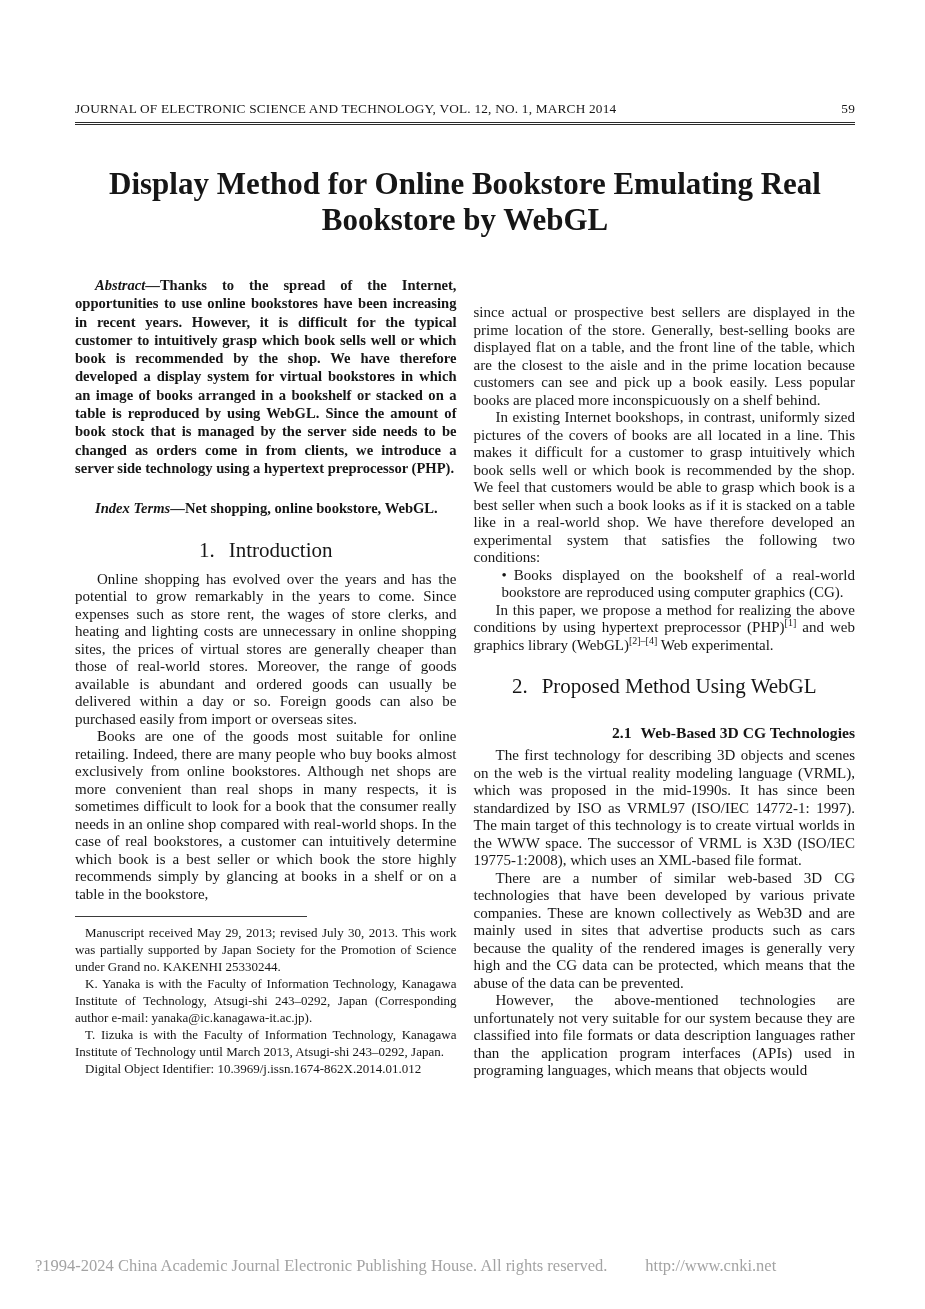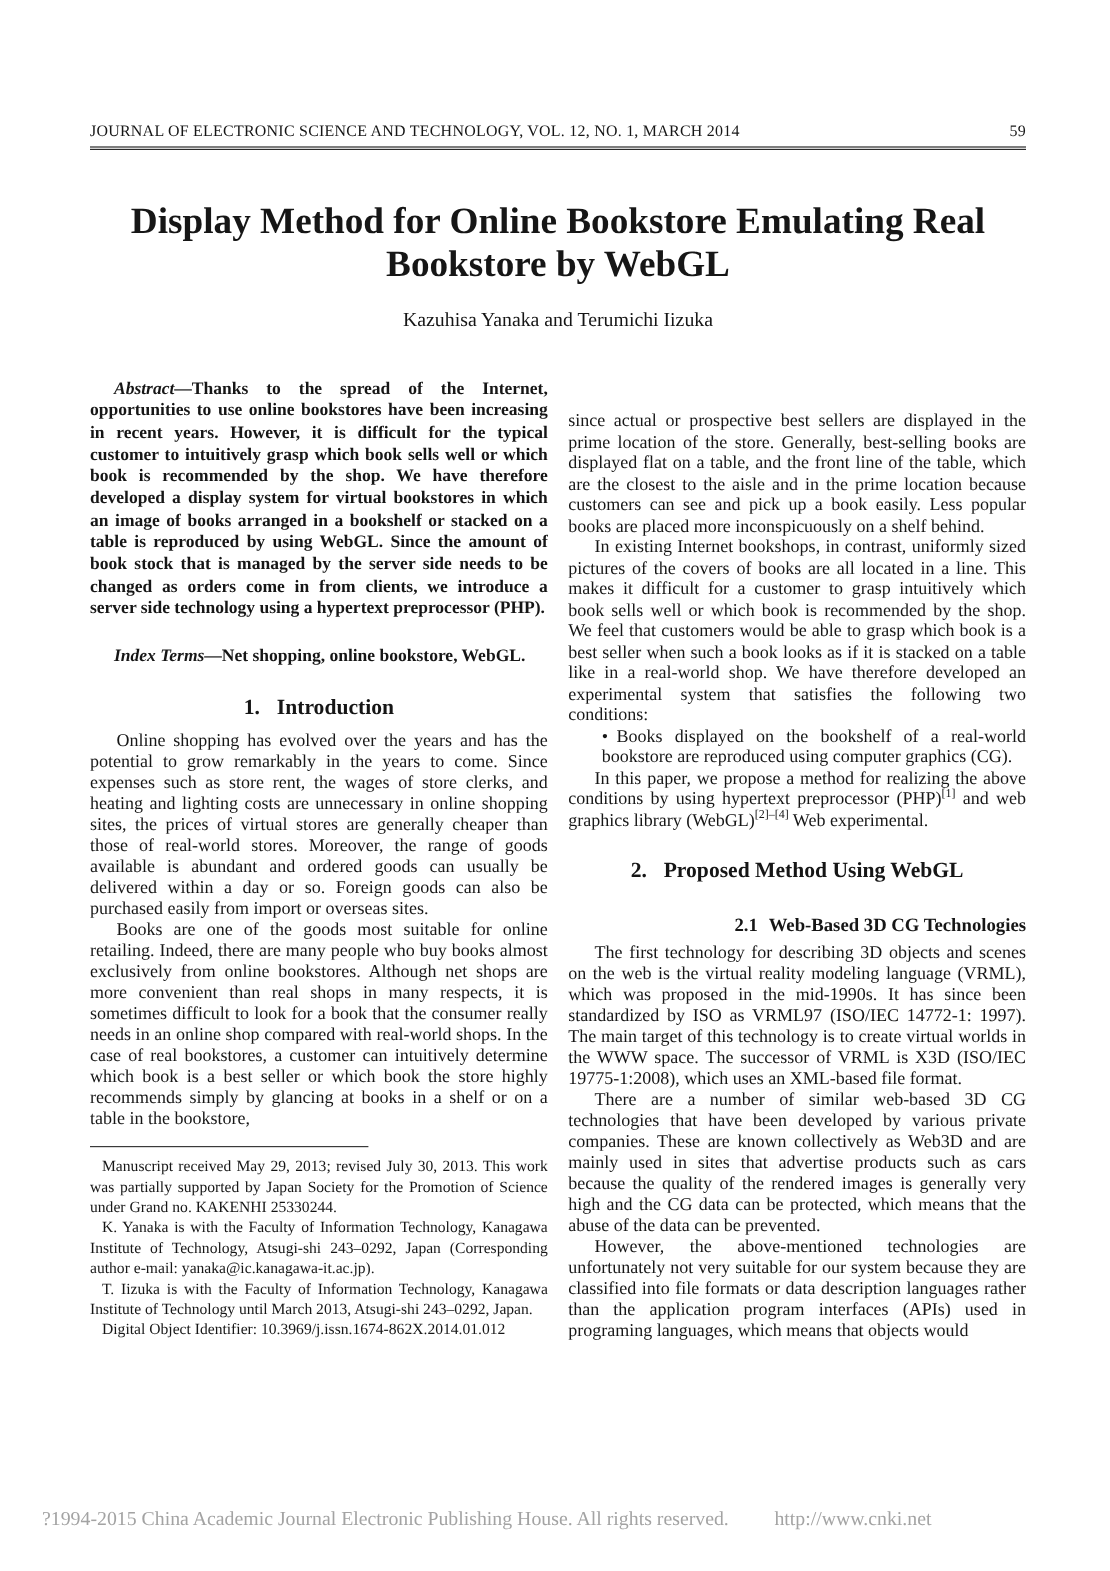--- a/index.html
+++ b/index.html
@@ -41,22 +41,22 @@
   .col { width: 381.5px; text-align: justify; font-size: 15px; line-height: 17.5px; }
 
   .abstract, .index-terms {
     font-weight: bold; font-size: 14.6px; line-height: 18.3px;
     margin: 0; text-indent: 20px;
   }
   .index-terms { margin-top: 22px; }
   .lead-label { font-style: italic; }
 
   h2.sec {
-    text-align: center; font-size: 18px; line-height: 26px;
-    margin: 19px 0 8px; font-weight: bold; text-indent: 0;
+    text-align: center; font-size: 21px; line-height: 26px;
+    margin: 19px 0 8px; font-weight: normal; text-indent: 0;
   }
   h2.sec .sec-num { margin-right: 14px; }
   h3.subsec {
     font-size: 15.6px; line-height: 19px; margin: 24px 0 5px;
     font-weight: bold; text-align: right; text-indent: 0;
   }
   h3.subsec .sec-num { margin-right: 9px; }
 
   p.body-para { margin: 0; text-indent: 22px; }
   p.noindent { text-indent: 0; margin-top: 28px; }
@@ -83,21 +83,20 @@
 
 <div class="page">
 
   <div class="running-head">
     <span>JOURNAL OF ELECTRONIC SCIENCE AND TECHNOLOGY, VOL. 12, NO. 1, MARCH 2014</span>
     <span>59</span>
   </div>
   <div class="head-rule"></div>
 
   <div class="paper-title">Display Method for Online Bookstore Emulating Real Bookstore by WebGL</div>
-  <div class="authors">Kazuhisa Yanaka and Terumichi Iizuka</div>
 
   <div class="columns">
 
     <div class="col">
       <p class="abstract"><span class="lead-label">Abstract</span><span>—Thanks to the spread of the Internet, opportunities to use online bookstores have been increasing in recent years. However, it is difficult for the typical customer to intuitively grasp which book sells well or which book is recommended by the shop. We have therefore developed a display system for virtual bookstores in which an image of books arranged in a bookshelf or stacked on a table is reproduced by using WebGL. Since the amount of book stock that is managed by the server side needs to be changed as orders come in from clients, we introduce a server side technology using a hypertext preprocessor (PHP).</span></p>
 
       <p class="index-terms"><span class="lead-label">Index Terms</span><span>—Net shopping, online bookstore, WebGL.</span></p>
 
       <h2 class="sec"><span class="sec-num">1.</span><span>Introduction</span></h2>
 
@@ -127,15 +126,15 @@
 
       <p class="body-para">The first technology for describing 3D objects and scenes on the web is the virtual reality modeling language (VRML), which was proposed in the mid-1990s. It has since been standardized by ISO as VRML97 (ISO/IEC 14772-1: 1997). The main target of this technology is to create virtual worlds in the WWW space. The successor of VRML is X3D (ISO/IEC 19775-1:2008), which uses an XML-based file format.</p>
       <p class="body-para">There are a number of similar web-based 3D CG technologies that have been developed by various private companies. These are known collectively as Web3D and are mainly used in sites that advertise products such as cars because the quality of the rendered images is generally very high and the CG data can be protected, which means that the abuse of the data can be prevented.</p>
       <p class="body-para">However, the above-mentioned technologies are unfortunately not very suitable for our system because they are classified into file formats or data description languages rather than the application program interfaces (APIs) used in programing languages, which means that objects would</p>
     </div>
 
   </div>
 </div>
 
 <div class="footer">
-  <span>?1994-2015 China Academic Journal Electronic Publishing House. All rights reserved.</span>
+  <span>?1994-2024 China Academic Journal Electronic Publishing House. All rights reserved.</span>
   <span>http://www.cnki.net</span>
 </div>
 
 </body></html>

